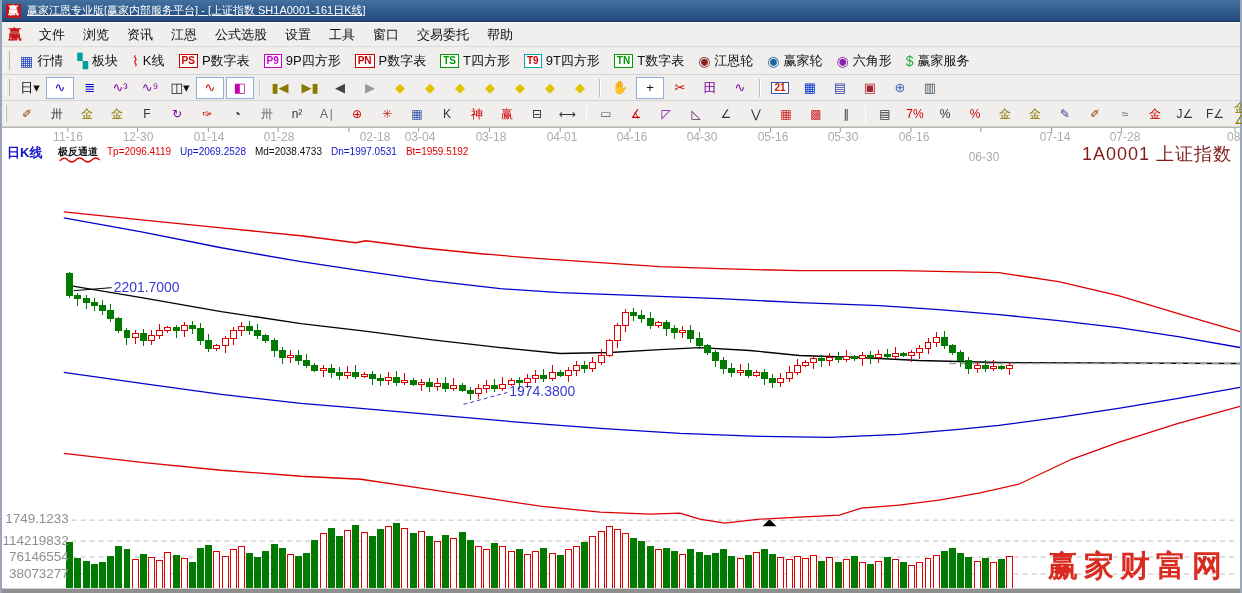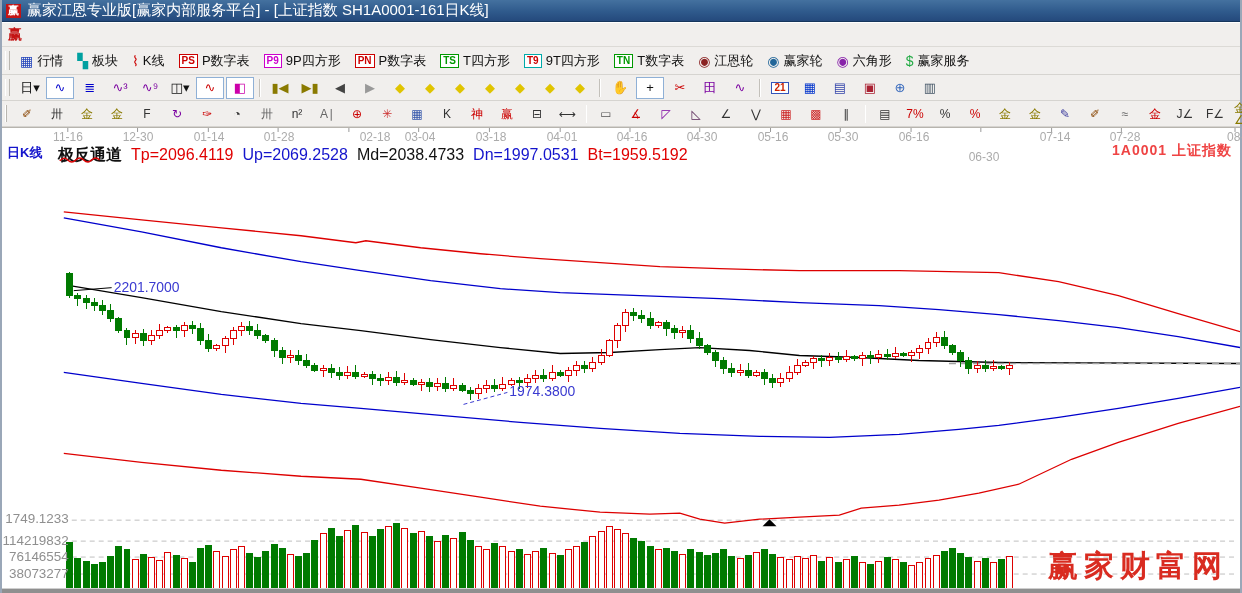--- a/index.html
+++ b/index.html
@@ -13,21 +13,21 @@
   .titlebar{
     position:absolute;left:0;top:0;right:0;height:22px;
     background:linear-gradient(180deg,#44719f 0%,#2f5a8c 55%,#24497c 100%);
     display:flex;align-items:center;gap:6px;padding-left:4px;
     border-bottom:1px solid #16355c;box-sizing:border-box;
   }
   .titlebar .logo{
     width:15px;height:14px;background:#c41414;color:#fff;font-size:11px;font-weight:bold;
     display:flex;align-items:center;justify-content:center;line-height:1;
   }
-  .titlebar .title{color:#ffffff;font-size:15px;white-space:nowrap;}
+  .titlebar .title{color:#ffffff;font-size:11px;white-space:nowrap;text-decoration:underline;}
   
   .menubar{
     position:absolute;left:0;top:23px;right:0;height:24px;background:#f1efed;
     display:flex;align-items:center;border-bottom:1px solid #dcdad6;box-sizing:border-box;
   }
   .menulogo{color:#c41414;font-weight:bold;font-size:14px;padding:0 8px 0 6px;}
   .menu-item{font-size:13px;color:#111;padding:2px 9px;cursor:default;}
   
   .tb{position:absolute;left:0;right:0;background:#f1efed;display:flex;align-items:center;
       border-bottom:1px solid #d6d4d0;box-sizing:border-box;}
@@ -45,41 +45,53 @@
   }
   .tbtn.pressed{background:#ffffff;border:1px solid #8fb0d6;}
   .tb3 .tbtn{font-size:12px;}
   .sep{width:1px;height:18px;background:#c3c0ba;border-right:1px solid #fff;margin:0 4px;}
   .sq-badge{font-size:10px;font-weight:bold;border:1px solid #3355bb;color:#cc2200;padding:0 2px;background:#fff;}
   
   .chart{position:absolute;left:0;top:127px;right:0;bottom:0;background:#fff;border-top:1px solid #b7b4ae;box-sizing:border-box;}
   .chart svg{position:absolute;left:0;top:0;width:100%;height:100%;}
   .date-label{position:absolute;top:2px;transform:translateX(-50%);font-size:12px;color:#ababab;white-space:nowrap;}
   #period-label{position:absolute;left:5px;top:16px;font-size:13px;font-weight:bold;color:#1414cc;}
-  #indicator-row{position:absolute;left:56px;top:17px;font-size:16px;white-space:nowrap;}
+  #indicator-row{position:absolute;left:56px;top:17px;font-size:10px;white-space:nowrap;}
   #indicator-row span{margin-right:9px;}
-  #symbol-label{position:absolute;right:8px;top:14px;font-size:14px;font-weight:bold;color:#ef4444;letter-spacing:1px;}
+  #symbol-label{position:absolute;right:8px;top:14px;font-size:18px;font-weight:normal;color:#7f1d1d;letter-spacing:1px;}
   #watermark{
     position:absolute;right:12px;bottom:6px;font-family:Liberation Sans, sans-serif;
     font-size:30px;font-weight:bold;color:#d92b20;letter-spacing:6px;z-index:5;
   }
   .bottom-edge{position:absolute;left:0;right:0;bottom:0;height:4px;background:#8f8f8f;border-top:1px solid #cfcfcf;z-index:6;}
 </style>
 </head>
 <body>
 
 <div class="app">
 
   <div class="titlebar">
     <span class="logo">赢</span>
     <span class="title">赢家江恩专业版[赢家内部服务平台] - [上证指数  SH1A0001-161日K线]</span>
   </div>
 
   <div class="menubar">
     <span class="menulogo">赢</span>
+    <div id="menu-items" style="display:flex">
+        <span class="menu-item">文件</span>
+        <span class="menu-item">浏览</span>
+        <span class="menu-item">资讯</span>
+        <span class="menu-item">江恩</span>
+        <span class="menu-item">公式选股</span>
+        <span class="menu-item">设置</span>
+        <span class="menu-item">工具</span>
+        <span class="menu-item">窗口</span>
+        <span class="menu-item">交易委托</span>
+        <span class="menu-item">帮助</span>
+      </div>
   </div>
 
   <div class="tb tb1" id="toolbar-main">
       <div class="grip"></div>
       <div class="tb1-item">
         <span class="tb1-icon" style="color: rgb(34, 68, 187);">▦</span>
         <span>行情</span>
       </div>
       <div class="tb1-item">
         <span class="tb1-icon" style="color: rgb(0, 160, 160);">▚</span>

